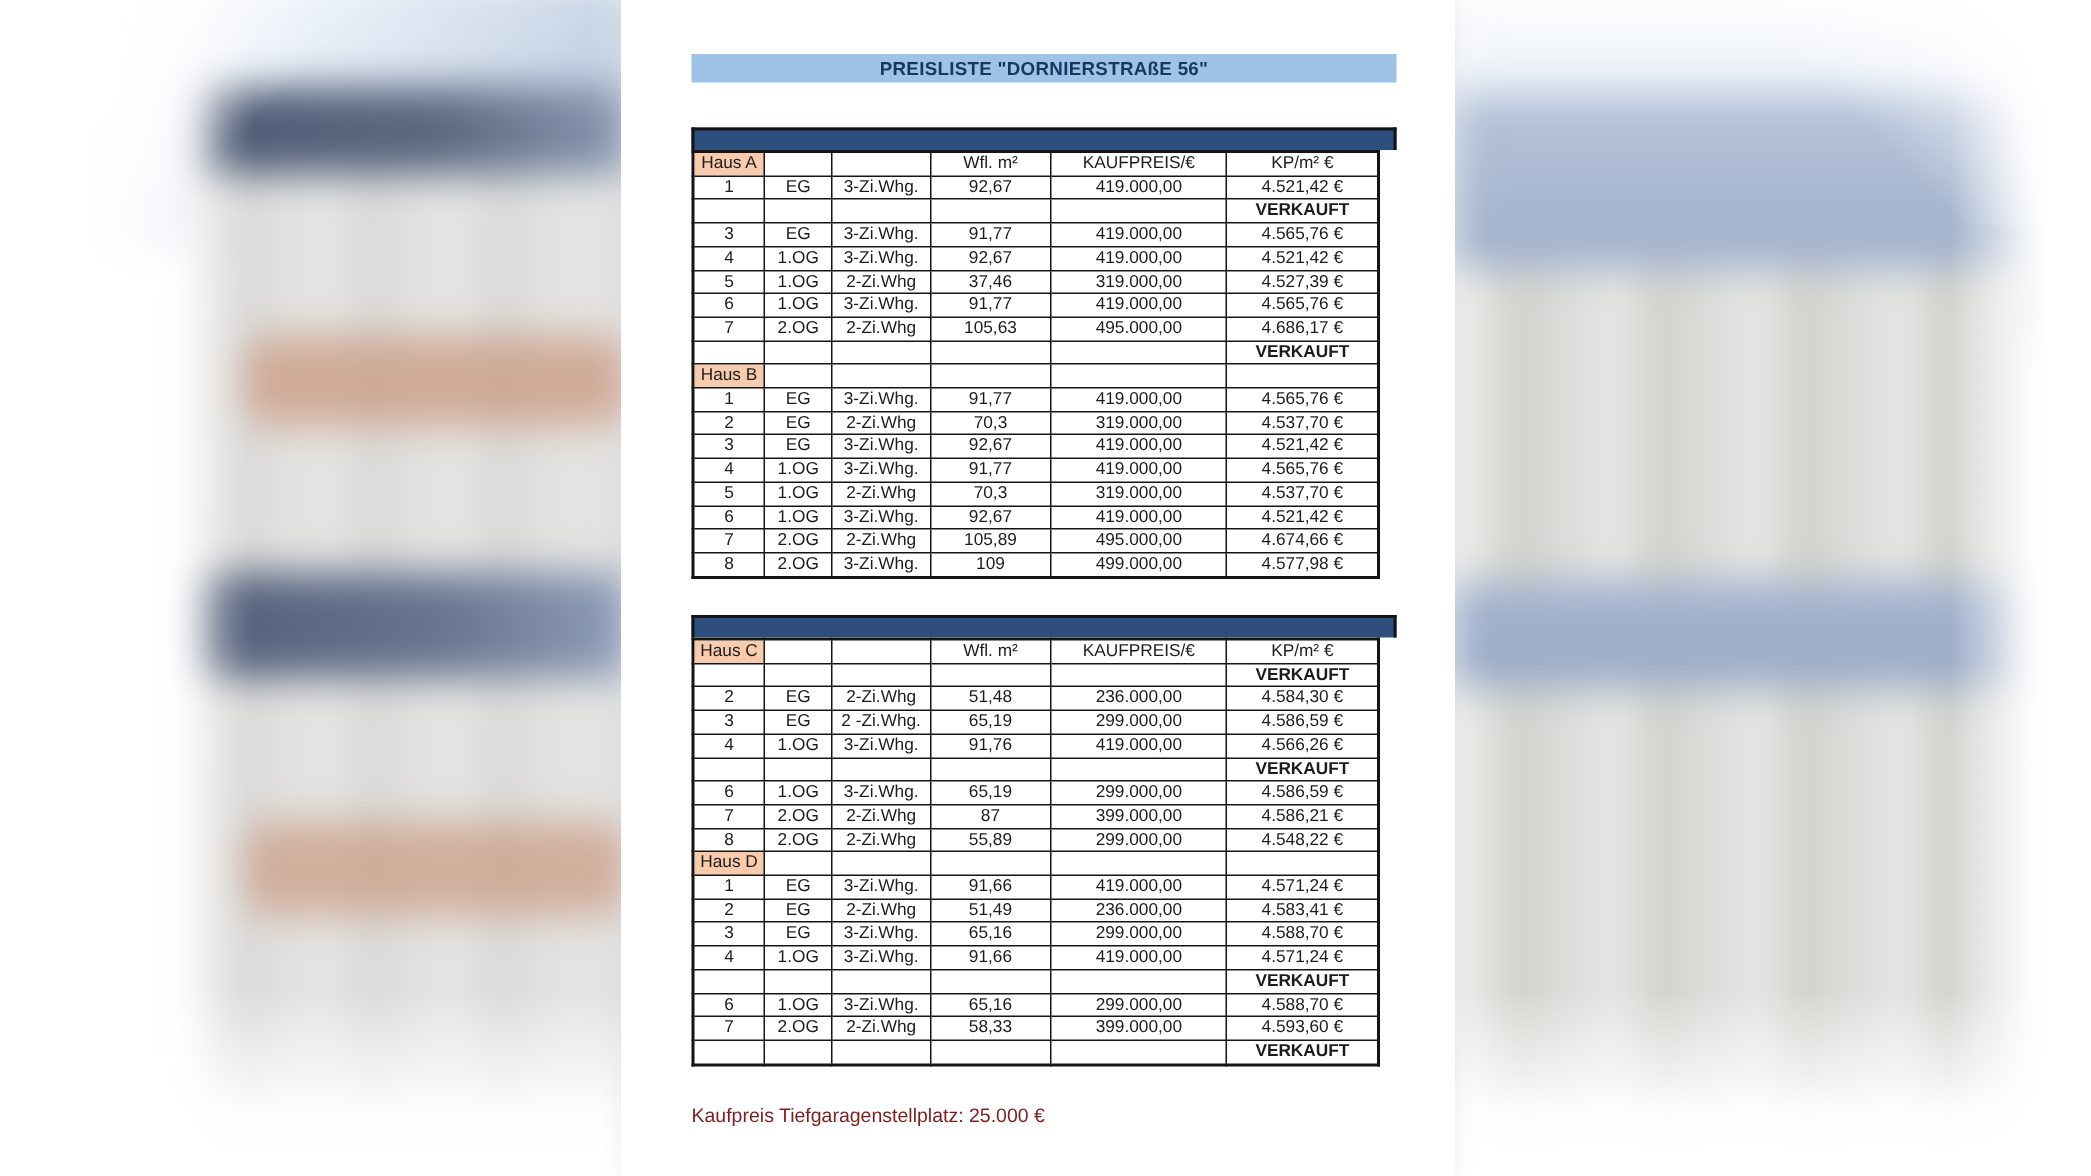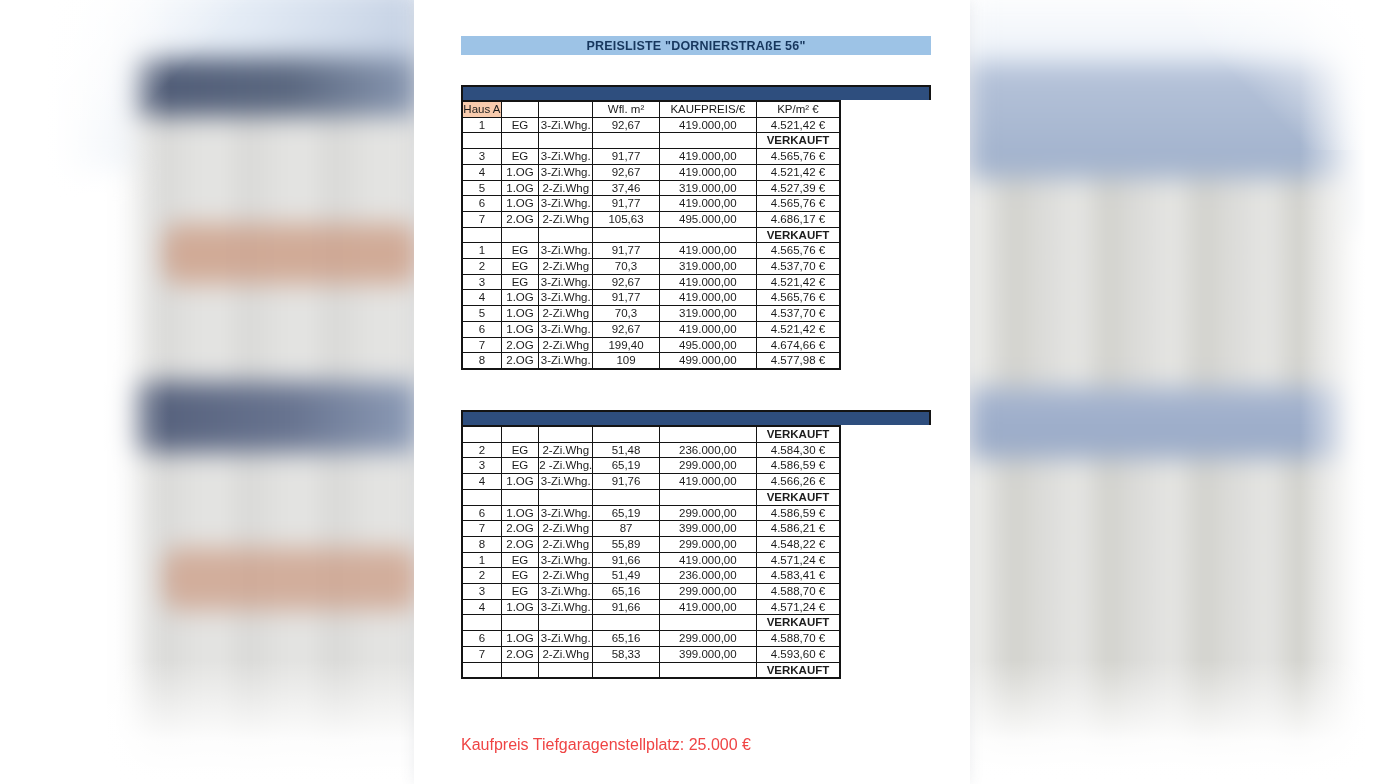--- a/index.html
+++ b/index.html
@@ -59,30 +59,30 @@
     z-index:2;box-shadow:0 0 14px rgba(70,80,100,0.10);}
   .title-bar{position:absolute;left:47px;top:36px;width:470px;height:19px;
     background:var(--title-blue);display:flex;align-items:center;justify-content:center;}
   .title-bar span{font-size:12.5px;font-weight:700;color:#17375e;letter-spacing:.2px;}
 
   .table-wrap{position:absolute;left:47px;width:470px;}
   .t1{top:85px;}
   .t2{top:410px;}
   .bluebar{height:15px;background:var(--bar-blue);
     border:2.5px solid var(--ink);border-bottom:none;}
-  table.price-table{border-collapse:collapse;width:380px;table-layout:fixed;
+  table.price-table{border-collapse:collapse;width:459px;table-layout:fixed;
     background:#fff;border:2.5px solid var(--ink);}
   table.price-table td{border:1.5px solid var(--ink);height:14.7px;line-height:14.7px;
     font-size:11.5px;text-align:center;padding:0;white-space:nowrap;overflow:hidden;
     color:#1c1c1c;font-family:"Liberation Sans",sans-serif;}
   td.haus-cell{background:var(--peach);color:#3d3d3d;}
   td.sold-cell{font-weight:700;color:#111;}
   tr.row-header td{color:#1c1c1c;}
 
-  .footer-note{position:absolute;left:47px;top:736px;font-size:16px;color:#ef4444;}
+  .footer-note{position:absolute;left:47px;top:736px;font-size:13px;color:#7f1d1d;}
 </style>
 </head>
 <body>
 
 <div class="stage">
 
   <div class="backdrop">
     <div class="bd left-sky"></div>
     <div class="bd left-table"></div>
     <div class="bd left-bar1"></div>
@@ -183,20 +183,28 @@
               <td>4.686,17 €</td>
             </tr>
             <tr class="row-sold">
               <td></td>
               <td></td>
               <td></td>
               <td></td>
               <td></td>
               <td class="sold-cell">VERKAUFT</td>
             </tr>
+            <tr class="row-haus">
+              <td class="haus-cell">Haus B</td>
+              <td></td>
+              <td></td>
+              <td></td>
+              <td></td>
+              <td></td>
+            </tr>
             <tr class="row-data">
               <td>1</td>
               <td>EG</td>
               <td>3-Zi.Whg.</td>
               <td>91,77</td>
               <td>419.000,00</td>
               <td>4.565,76 €</td>
             </tr>
             <tr class="row-data">
               <td>2</td>
@@ -235,21 +243,21 @@
               <td>1.OG</td>
               <td>3-Zi.Whg.</td>
               <td>92,67</td>
               <td>419.000,00</td>
               <td>4.521,42 €</td>
             </tr>
             <tr class="row-data">
               <td>7</td>
               <td>2.OG</td>
               <td>2-Zi.Whg</td>
-              <td>199,40</td>
+              <td>105,89</td>
               <td>495.000,00</td>
               <td>4.674,66 €</td>
             </tr>
             <tr class="row-data">
               <td>8</td>
               <td>2.OG</td>
               <td>3-Zi.Whg.</td>
               <td>109</td>
               <td>499.000,00</td>
               <td>4.577,98 €</td>
@@ -263,20 +271,28 @@
       <table class="price-table">
           <colgroup>
             <col style="width: 10.4%;">
             <col style="width: 9.9%;">
             <col style="width: 14.3%;">
             <col style="width: 17.6%;">
             <col style="width: 25.7%;">
             <col style="width: 22.1%;">
           </colgroup>
           <tbody>
+            <tr class="row-header">
+              <td class="haus-cell">Haus C</td>
+              <td></td>
+              <td></td>
+              <td>Wfl. m²</td>
+              <td>KAUFPREIS/€</td>
+              <td>KP/m² €</td>
+            </tr>
             <tr class="row-sold">
               <td></td>
               <td></td>
               <td></td>
               <td></td>
               <td></td>
               <td class="sold-cell">VERKAUFT</td>
             </tr>
             <tr class="row-data">
               <td>2</td>
@@ -327,20 +343,28 @@
               <td>4.586,21 €</td>
             </tr>
             <tr class="row-data">
               <td>8</td>
               <td>2.OG</td>
               <td>2-Zi.Whg</td>
               <td>55,89</td>
               <td>299.000,00</td>
               <td>4.548,22 €</td>
             </tr>
+            <tr class="row-haus">
+              <td class="haus-cell">Haus D</td>
+              <td></td>
+              <td></td>
+              <td></td>
+              <td></td>
+              <td></td>
+            </tr>
             <tr class="row-data">
               <td>1</td>
               <td>EG</td>
               <td>3-Zi.Whg.</td>
               <td>91,66</td>
               <td>419.000,00</td>
               <td>4.571,24 €</td>
             </tr>
             <tr class="row-data">
               <td>2</td>

